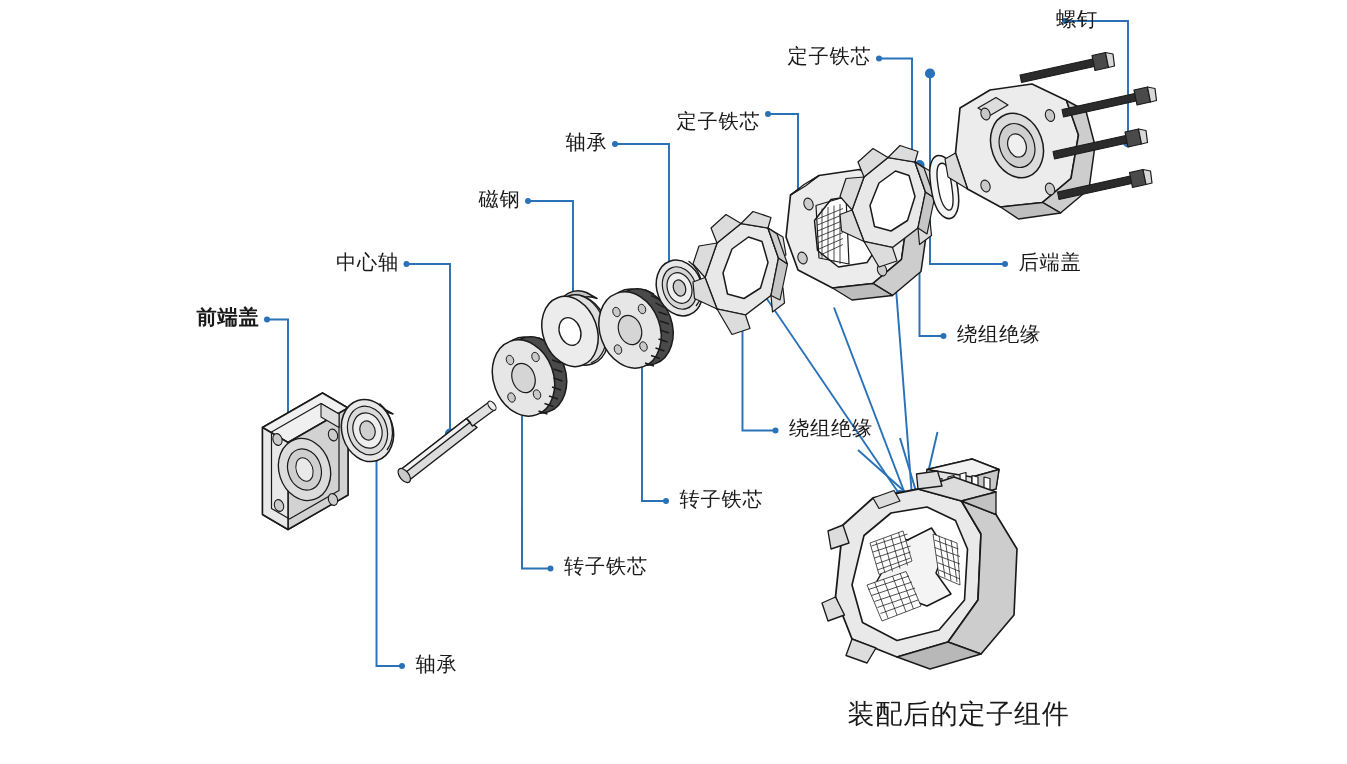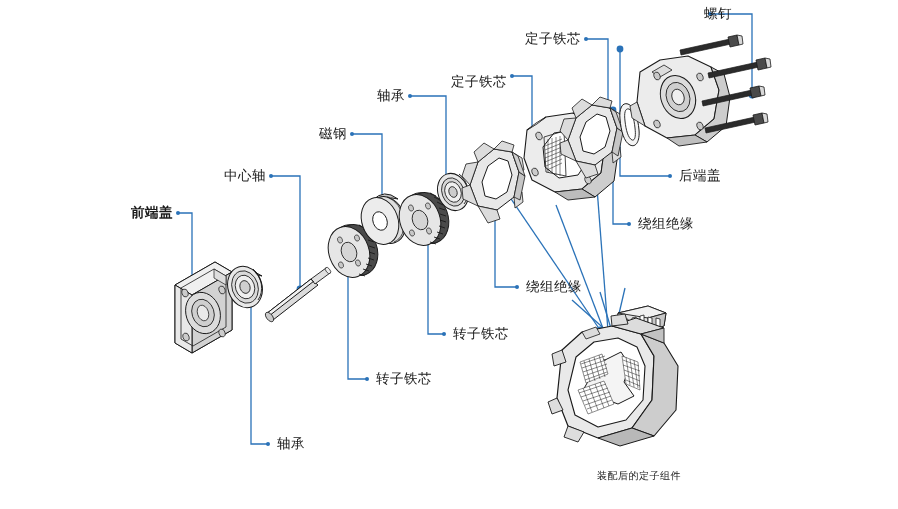--- a/index.html
+++ b/index.html
@@ -16,21 +16,21 @@
     color:#1a1a1a;
     white-space:nowrap;
     letter-spacing:0.5px;
     line-height:1;
     font-weight:500;
   }
   .lbl.r{transform:translate(-100%,-50%);}
   .lbl.l{transform:translate(0,-50%);}
   .caption{
     position:absolute;
-    font-size:10px;color:#1a1a1a;white-space:nowrap;
+    font-size:18px;color:#1a1a1a;white-space:nowrap;
     transform:translate(-50%,-50%);letter-spacing:.5px;
   }
 </style>
 </head>
 <body>
 
 <div id="stage">
 
 <svg id="svgroot" viewBox="0 0 898 509">
   <defs>

